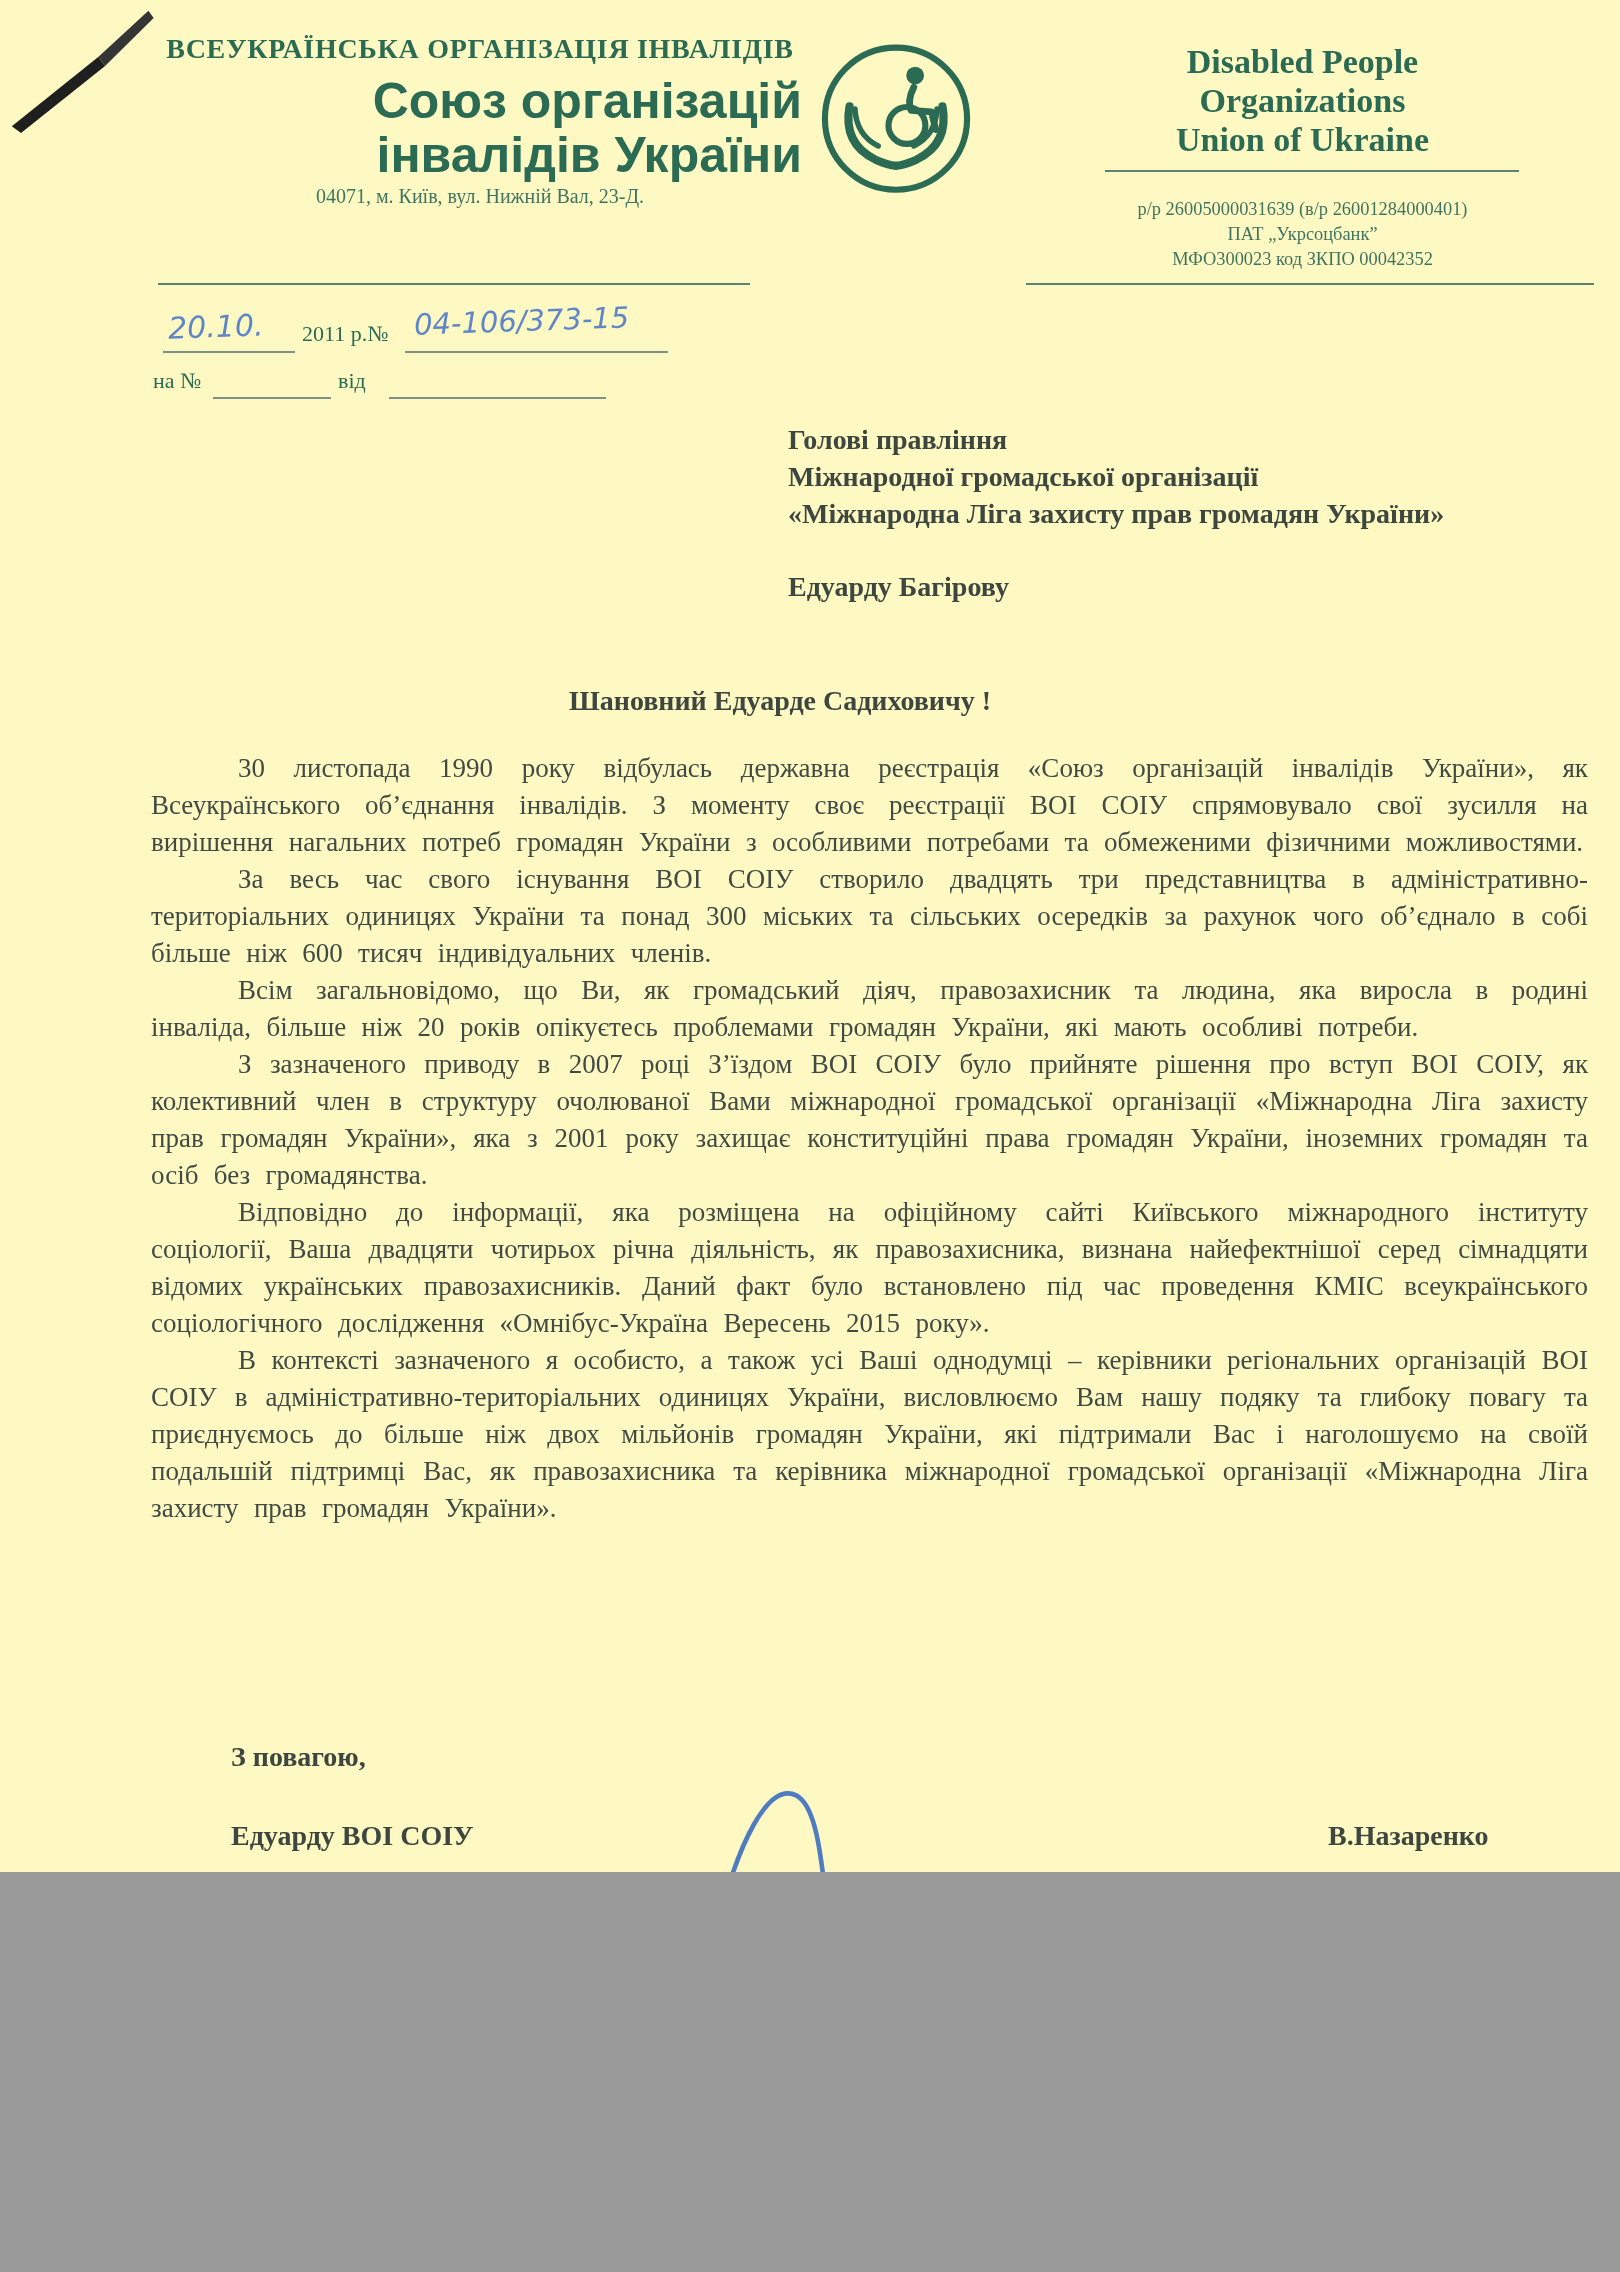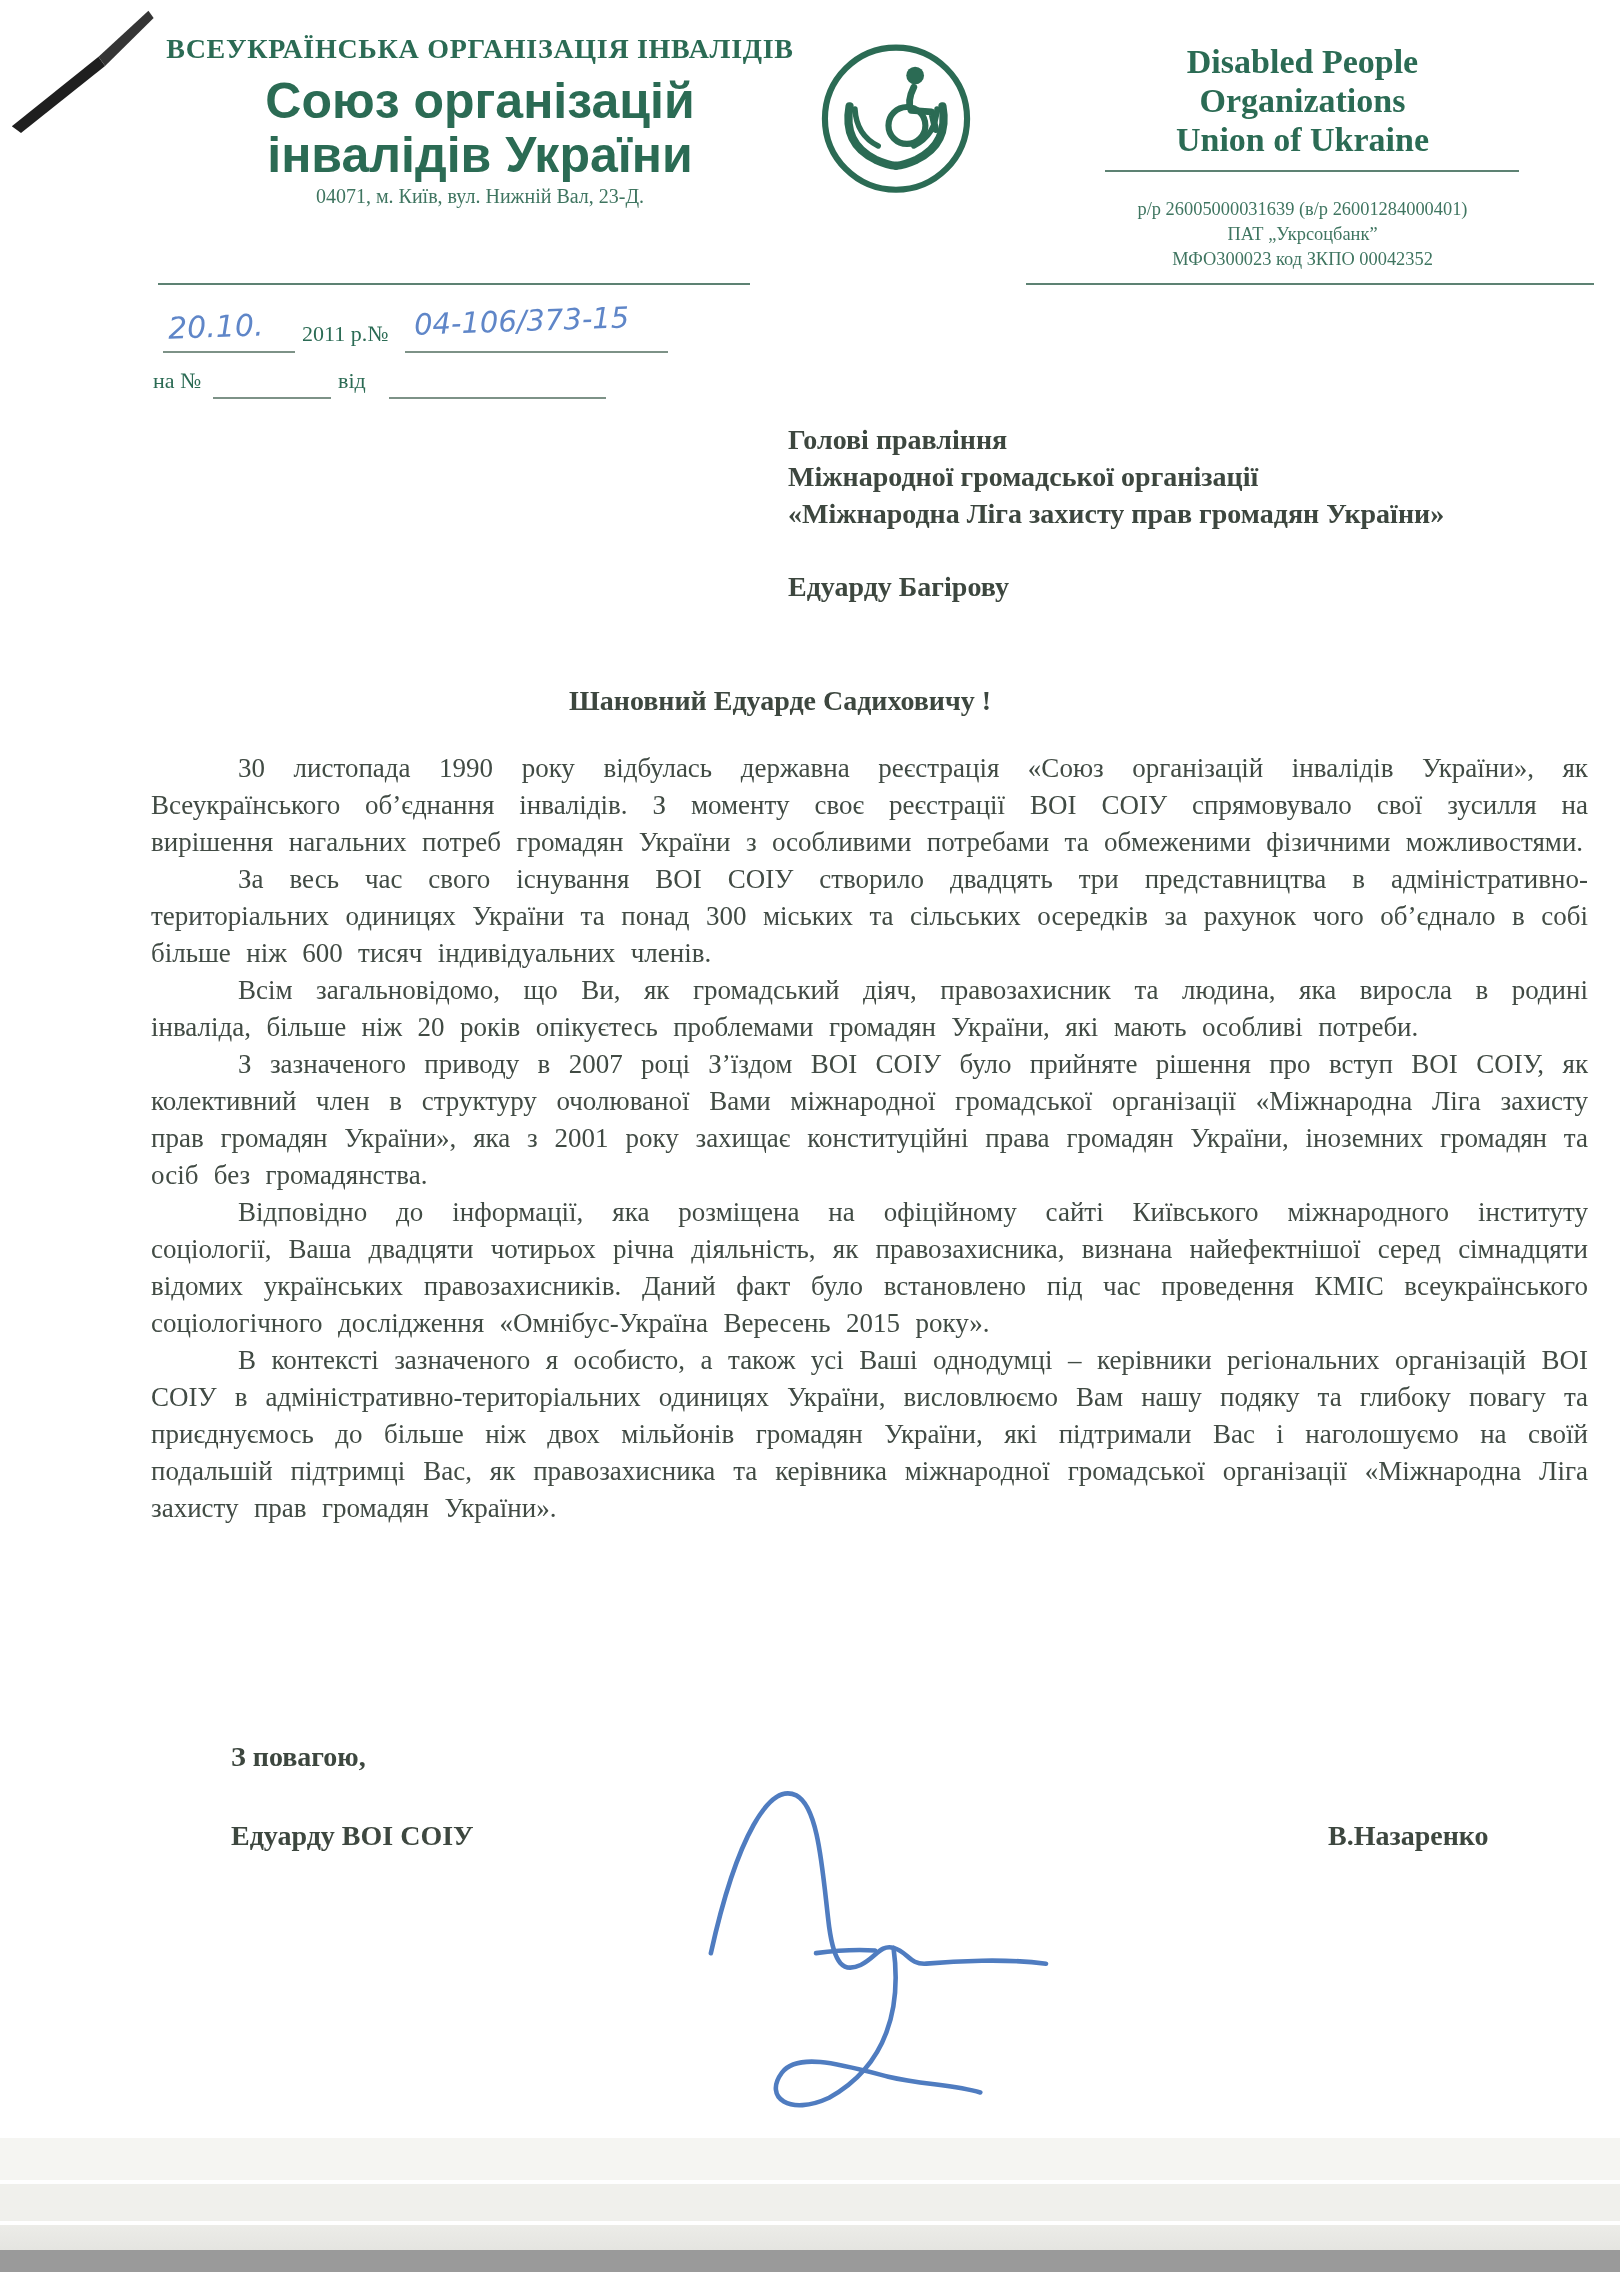--- a/index.html
+++ b/index.html
@@ -1,19 +1,19 @@
 <!DOCTYPE html>
 <html style="font-size:10.5px"><head>
 <meta charset="utf-8">
 <style>
   html,body{margin:0;padding:0;background:#9a9a9a;}
   .page{
     position:relative;
-    width:1620px;height:2250px;
-    background:#ffffff;
+    width:1620px;height:1872px;
+    background:#fef9c3;
     overflow:hidden;
     font-family:"Liberation Serif", serif;
     color:#414b44;
   }
   
   .pen-mark{position:absolute;left:0;top:0;}
   .band{position:absolute;left:0;width:1620px;}
   .band-a{top:2138px;height:42px;background:#f5f5f2;}
   .band-b{top:2184px;height:37px;background:#f0f0ec;}
   .band-c{top:2225px;height:33px;background:linear-gradient(#ecece8,#e2e2de);}
@@ -27,20 +27,21 @@
   }
   .org-caps{
     font-family:"Liberation Serif",serif;
     font-weight:bold;font-size:28px;letter-spacing:0.7px;
     color:#2b6b54;margin-bottom:9.2px;
   }
   .org-title{
     font-family:"Liberation Sans",sans-serif;
     font-weight:bold;font-size:50px;line-height:54px;
     color:#2b6b54;
+    text-align:right;
   }
   .org-small{
     font-size:20px;line-height:26px;color:#3f7560;
     margin-top:1.3px;
   }
   .org-small:first-of-type{margin-top:12px;}
   .rule{position:absolute;background:#5d8273;height:2px;}
   .rule-left{left:158px;top:283px;width:592px;}
   .rule-right-top{left:1105px;top:170px;width:414px;}
   .rule-right-bottom{left:1026px;top:283px;width:568px;}

